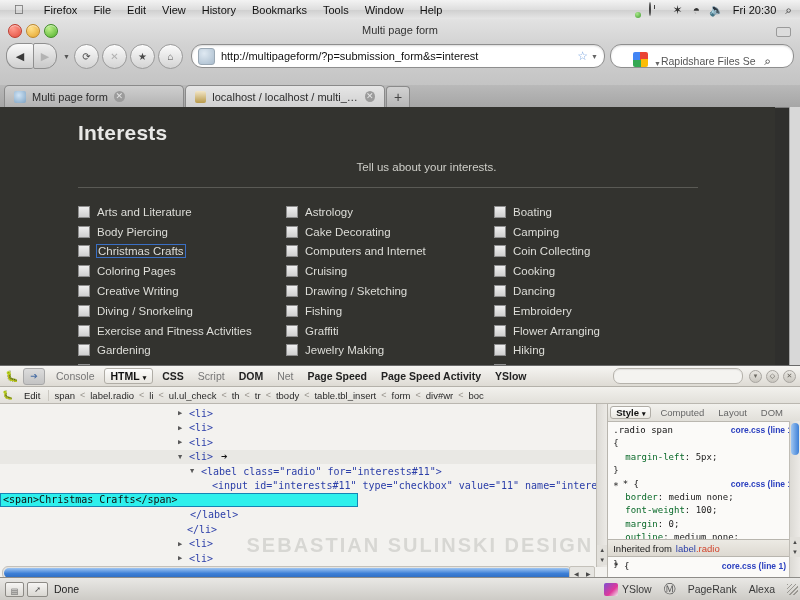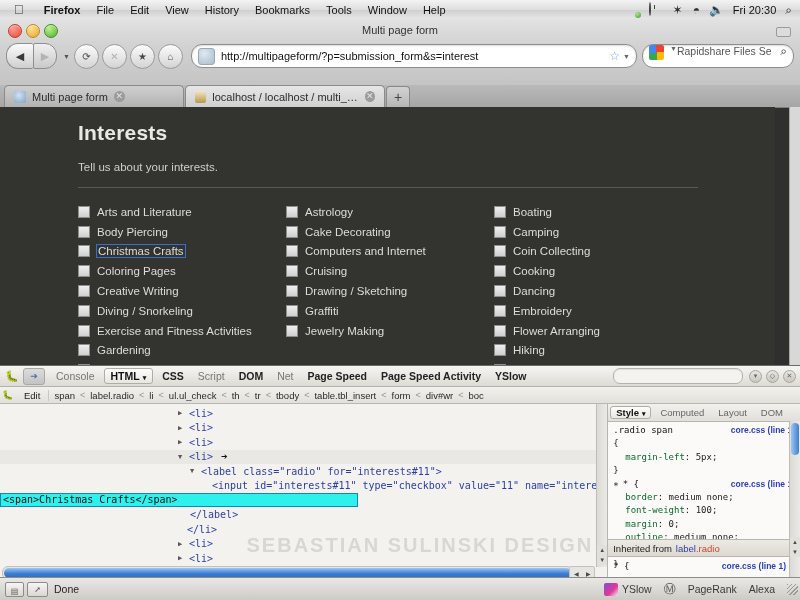--- a/index.html
+++ b/index.html
@@ -17,21 +17,21 @@
     background: linear-gradient(to bottom, #f3f3f3 0%, #dedede 50%, #cfcfcf 52%, #e6e6e6 100%);
     border-bottom: 1px solid #9d9d9d;
     display: flex; align-items: center;
     font-size: 11px; color: #111;
   }
   .apple-logo {
     margin-left: 14px; margin-right: 12px;
     font-size: 13px; line-height: 1; color: #333;
   }
   .menubar .mi { padding: 0 8px; white-space: nowrap; }
-  .menubar .mi.bold { font-weight: bold; }
+  .menubar .mi.bold { font-weight: normal; }
   .menubar .spacer { flex: 1; }
   .menubar .tray { display: flex; align-items: center; gap: 9px; padding-right: 8px; }
   .tray-icon { width: 14px; height: 14px; display: inline-block; position: relative; }
   .clocktext { font-size: 11px; color: #111; }
 
   .globe-ic {
     width: 12px; height: 12px; border-radius: 50%;
     background: radial-gradient(circle at 35% 30%, #bcd8f0, #4f86c6 60%, #2e5c94);
     box-shadow: inset -1px -1px 2px rgba(0,0,0,.3);
   }
@@ -109,21 +109,21 @@
     width: 15px; height: 15px; border-radius: 3px; margin-right: 6px;
     background: radial-gradient(circle at 35% 30%, #dfe9f2, #a9bccd);
     border: 1px solid #9aa8b4;
   }
   .urltext { flex:1; font-size: 11px; color: #111; white-space: nowrap; overflow: hidden; }
   .star { color: #7aa5e0; font-size: 12px; }
   .urlcaret { color:#666; font-size: 7px; margin-left: 3px; }
   .searchbar {
     width: 138px; height: 22px; border-radius: 11px;
     background: #fff; border: 1px solid #8e8e8e;
-    display: flex; align-items: flex-start; padding: 0 6px;
+    display: flex; align-items: flex-end; padding: 0 22px;
     box-shadow: inset 0 1px 2px rgba(0,0,0,.15);
   }
   .gicon {
     width: 15px; height: 15px; border-radius: 2px; margin-right: 3px;
     background: conic-gradient(#ea4335 0 25%, #fbbc05 0 50%, #34a853 0 75%, #4285f4 0 100%);
   }
   .searchtext { flex:1; font-size: 10.5px; color: #555; white-space: nowrap; overflow:hidden; }
 
   
   .tabstrip {
@@ -155,21 +155,21 @@
     background: linear-gradient(to bottom,#d2d2d2,#b6b6b6);
   }
 
   
   .page {
     position: absolute; top: 107px; left: 0; width: 775px; height: 258px;
     background: #33332f; overflow: hidden;
   }
   .pagewrap { padding: 14px 0 0 78px; }
   h1.ptitle { font-size: 21px; color: #e8e8e6; font-weight: bold; margin: 0 0 16px 0; letter-spacing:.2px;}
-  .psub { font-size: 11.5px; color: #cfcfc9; margin: 0 0 14px 0; }
+  .psub { font-size: 11.5px; color: #cfcfc9; margin: 0 0 14px 0; text-align: center; }
   .hrline { width: 620px; height: 1px; background: #5a5a55; margin: 0 0 14px 0; }
   .cols { display: flex; }
   .col { width: 208px; }
   .chk-row { display: flex; align-items: center; height: 19.8px; }
   .chk {
     width: 10px; height: 10px; margin-right: 7px; flex: none;
     background: linear-gradient(to bottom,#efefef,#cfcfcf);
     border: 1px solid #8e8e8e;
   }
   .chk-lbl { font-size: 11.5px; color: #ddddd8; white-space: nowrap; }
@@ -502,20 +502,24 @@
           <label class="chk-row">
               <span class="chk"></span>
               <span class="chk-lbl">Cruising</span>
             </label>
           <label class="chk-row">
               <span class="chk"></span>
               <span class="chk-lbl">Drawing / Sketching</span>
             </label>
           <label class="chk-row">
               <span class="chk"></span>
+              <span class="chk-lbl">Fishing</span>
+            </label>
+          <label class="chk-row">
+              <span class="chk"></span>
               <span class="chk-lbl">Graffiti</span>
             </label>
           <label class="chk-row">
               <span class="chk"></span>
               <span class="chk-lbl">Jewelry Making</span>
             </label>
 
         </div>
 
         <div class="col">

